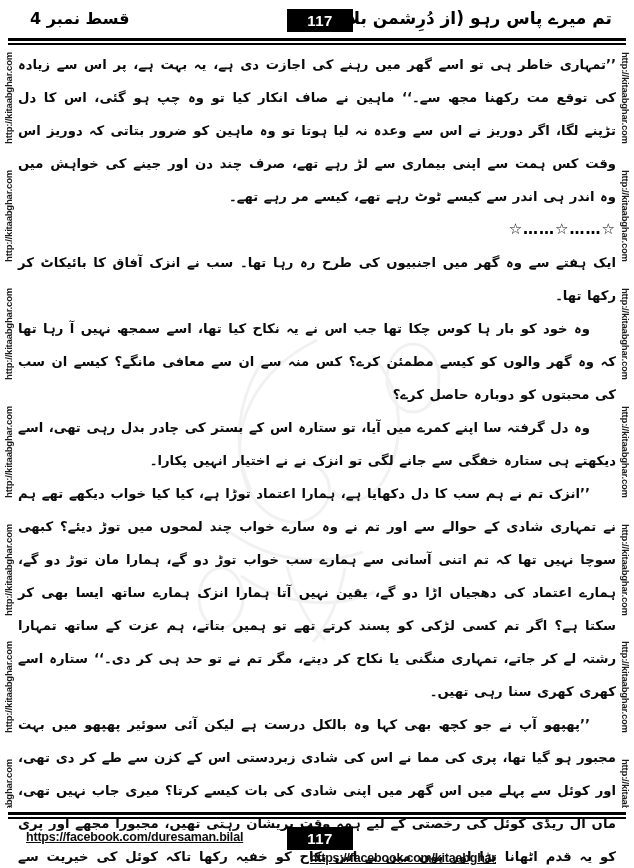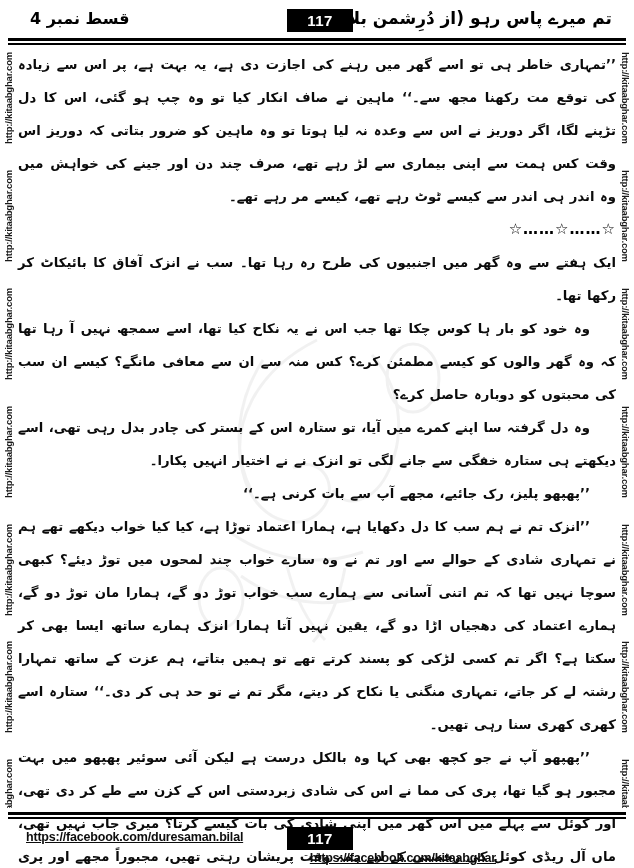--- a/index.html
+++ b/index.html
@@ -279,21 +279,20 @@
   </div>
 
   <div class="body-text">
     <p class="para">’’تمہاری خاطر ہی تو اسے گھر میں رہنے کی اجازت دی ہے، یہ بہت ہے، پر اس سے زیادہ کی توقع مت رکھنا مجھ سے۔‘‘ ماہین نے صاف انکار کیا تو وہ چپ ہو گئی، اس کا دل تڑپنے لگا، اگر دوریز نے اس سے وعدہ نہ لیا ہوتا تو وہ ماہین کو ضرور بتاتی کہ دوریز اس وقت کس ہمت سے اپنی بیماری سے لڑ رہے تھے، صرف چند دن اور جینے کی خواہش میں وہ اندر ہی اندر سے کیسے ٹوٹ رہے تھے، کیسے مر رہے تھے۔</p>
 
     <div class="divider-stars">☆……☆……☆</div>
 
     <p class="para">ایک ہفتے سے وہ گھر میں اجنبیوں کی طرح رہ رہا تھا۔ سب نے انزک آفاق کا بائیکاٹ کر رکھا تھا۔</p>
     <p class="para indent">وہ خود کو بار ہا کوس چکا تھا جب اس نے یہ نکاح کیا تھا، اسے سمجھ نہیں آ رہا تھا کہ وہ گھر والوں کو کیسے مطمئن کرے؟ کس منہ سے ان سے معافی مانگے؟ کیسے ان سب کی محبتوں کو دوبارہ حاصل کرے؟</p>
     <p class="para indent">وہ دل گرفتہ سا اپنے کمرے میں آیا، تو ستارہ اس کے بستر کی چادر بدل رہی تھی، اسے دیکھتے ہی ستارہ خفگی سے جانے لگی تو انزک نے نے اختیار انہیں پکارا۔</p>
-    <p class="para indent">’’پھپھو پلیز، رک جائیے، مجھے آپ سے بات کرنی ہے۔‘‘</p>
     <p class="para indent">’’انزک تم نے ہم سب کا دل دکھایا ہے، ہمارا اعتماد توڑا ہے، کیا کیا خواب دیکھے تھے ہم نے تمہاری شادی کے حوالے سے اور تم نے وہ سارے خواب چند لمحوں میں توڑ دیئے؟ کبھی سوچا نہیں تھا کہ تم اتنی آسانی سے ہمارے سب خواب توڑ دو گے، ہمارا مان توڑ دو گے، ہمارے اعتماد کی دھجیاں اڑا دو گے، یقین نہیں آتا ہمارا انزک ہمارے ساتھ ایسا بھی کر سکتا ہے؟ اگر تم کسی لڑکی کو پسند کرتے تھے تو ہمیں بتاتے، ہم عزت کے ساتھ تمہارا رشتہ لے کر جاتے، تمہاری منگنی یا نکاح کر دیتے، مگر تم نے تو حد ہی کر دی۔‘‘ ستارہ اسے کھری کھری سنا رہی تھیں۔</p>
     <p class="para indent">’’پھپھو آپ نے جو کچھ بھی کہا وہ بالکل درست ہے لیکن آئی سوئیر پھپھو میں بہت مجبور ہو گیا تھا، پری کی مما نے اس کی شادی زبردستی اس کے کزن سے طے کر دی تھی، اور کوئل سے پہلے میں اس گھر میں اپنی شادی کی بات کیسے کرتا؟ میری جاب نہیں تھی، ماں آل ریڈی کوئل کی رخصتی کے لیے ہمہ وقت پریشان رہتی تھیں، مجبوراً مجھے اور پری کو یہ قدم اٹھانا پڑا اور یوں میں نے اس نکاح کو خفیہ رکھا تاکہ کوئل کی خیریت سے رخصتی ہو جائے، پلیز ستارہ پھپھو اس سلسلے میں میری ہیلپ کریں، میں کئی بار دادی اور ماں سے معافی مانگ چکا ہوں لیکن ان کا غصہ کسی صورت کم نہیں ہو رہا، بی لیوی می اگر مجبور نہ ہوتا تو کبھی یہ سنگین قدم نہ اٹھاتا، مجھ سے آپ سب کی ناراضگی دیکھی نہیں جاتی پھپھو، پلیز ہیلپ می، میں جس طرح سے ذہنی اذیت کا شکار ہوں، آپ سوچ بھی نہیں سکتی ہیں۔‘‘ وہ بھیگے لہجے میں ستارہ سے التجا کر رہا تھا۔</p>
 
   </div>
 
   <div class="rule rule-bottom">
     <div class="rule-thick"></div>
     <div class="rule-gap"></div>
     <div class="rule-thin"></div>
   </div>

